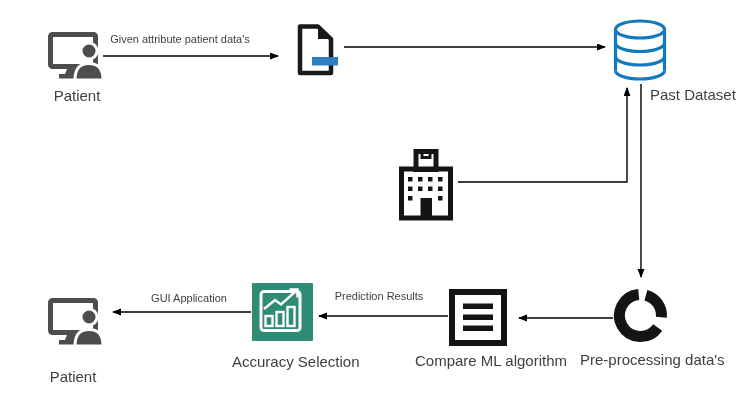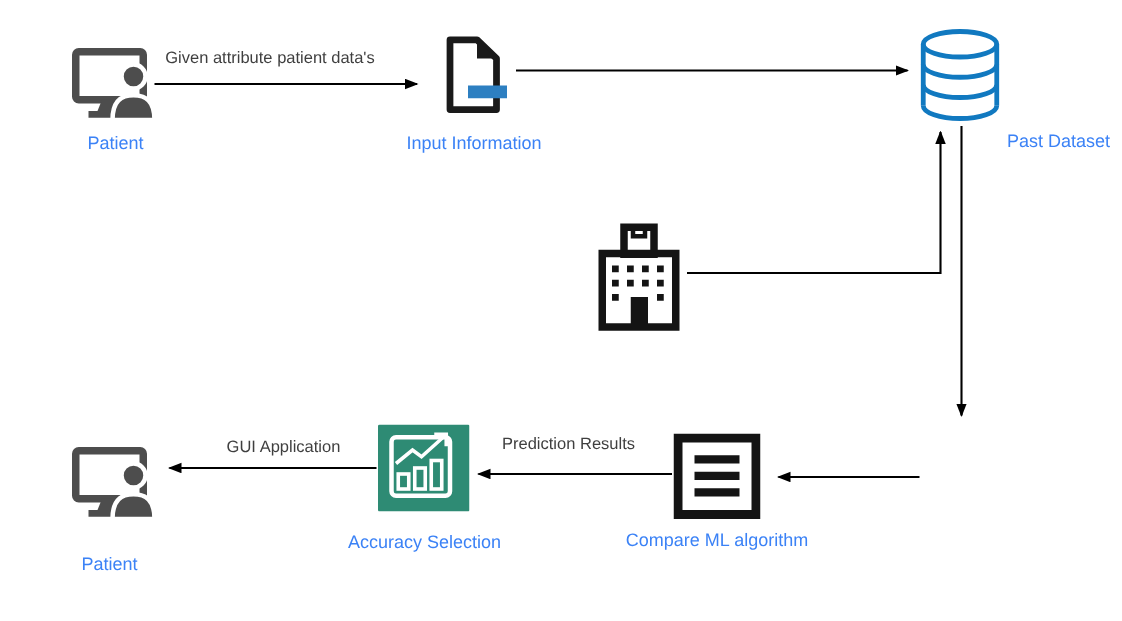--- a/index.html
+++ b/index.html
@@ -3,21 +3,21 @@
 <meta charset="utf-8">
 <style>
   html,body{margin:0;padding:0;background:#fff;}
   #canvas{
     position:relative;width:748px;height:414px;background:#ffffff;
     font-family:"Liberation Sans", sans-serif;overflow:hidden;
   }
   .node{position:absolute;}
   .icon{position:absolute;left:0;top:0;}
   .node-label{
-    position:absolute;font-size:12px;color:#3b82f6;text-align:center;
+    position:absolute;font-size:15px;color:#404040;text-align:center;
     line-height:13px;white-space:nowrap;
   }
   .edge-label{
     position:absolute;font-size:11px;color:#3f3f3f;text-align:center;
     line-height:13px;white-space:nowrap;background:#fff;padding:0 2px;
   }
   #edges{position:absolute;left:0;top:0;width:748px;height:414px;}
 </style>
 </head>
 <body>
@@ -57,35 +57,34 @@
   </div>
 
   <div class="node" style="left:292px;top:24px;width:48px;height:52px;">
     <span class="icon">
       <svg width="48" height="52" viewBox="0 0 48 52">
         <path d="M8,2.5 H26 L39,15 V49 H8 Z" fill="none" stroke="#1a1a1a" stroke-width="4.5" stroke-linejoin="round"></path>
         <path d="M26,2.5 V15 H39 Z" fill="#1a1a1a"></path>
         <rect x="20" y="33" width="26" height="8.5" fill="#2d7fc1"></rect>
       </svg>
     </span>
-    <div class="node-label" style="left:-36px;top:65px;width:120px;">Input Information</div>
   </div>
 
   <div class="node" style="left:612px;top:18px;width:56px;height:64px;">
     <span class="icon">
       <svg width="56" height="64" viewBox="0 0 56 64">
         <ellipse cx="28" cy="11.5" rx="24.5" ry="8.5" fill="none" stroke="#1179c0" stroke-width="3.2"></ellipse>
         <path d="M3.5,11.5 V52.5" fill="none" stroke="#1179c0" stroke-width="3.2"></path>
         <path d="M52.5,11.5 V52.5" fill="none" stroke="#1179c0" stroke-width="3.2"></path>
         <path d="M3.5,25 A24.5,8.5 0 0 0 52.5,25" fill="none" stroke="#1179c0" stroke-width="3.2"></path>
         <path d="M3.5,38.5 A24.5,8.5 0 0 0 52.5,38.5" fill="none" stroke="#1179c0" stroke-width="3.2"></path>
         <path d="M3.5,52.5 A24.5,8.5 0 0 0 52.5,52.5" fill="none" stroke="#1179c0" stroke-width="3.2"></path>
       </svg>
     </span>
-    <div class="node-label" style="left:38px;top:70px;width:90px;text-align:right;">Past Dataset</div>
+    <div class="node-label" style="left:38px;top:70px;width:90px;text-align:left;">Past Dataset</div>
   </div>
 
   <div class="node" style="left:397px;top:147px;width:58px;height:76px;">
     <span class="icon">
       <svg width="58" height="76" viewBox="0 0 58 76">
         <rect x="19" y="4.5" width="20" height="18" fill="none" stroke="#141414" stroke-width="5"></rect>
         <path d="M25,4 V12 M33,4 V12 M25,10.5 H33" fill="none" stroke="#141414" stroke-width="3"></path>
         <rect x="4.5" y="22" width="49" height="49" fill="none" stroke="#141414" stroke-width="5"></rect>
         <rect x="11" y="30" width="4.5" height="4.5" fill="#141414"></rect>
           <rect x="21" y="30" width="4.5" height="4.5" fill="#141414"></rect>
@@ -95,20 +94,29 @@
           <rect x="21" y="39.5" width="4.5" height="4.5" fill="#141414"></rect>
           <rect x="31" y="39.5" width="4.5" height="4.5" fill="#141414"></rect>
           <rect x="41" y="39.5" width="4.5" height="4.5" fill="#141414"></rect>
         <rect x="11" y="49" width="4.5" height="4.5" fill="#141414"></rect>
           <rect x="41" y="49" width="4.5" height="4.5" fill="#141414"></rect>
         <rect x="23.5" y="51" width="11.5" height="18" fill="#141414"></rect>
       </svg>
     </span>
   </div>
 
+  <div class="node" style="left:613px;top:288px;width:55px;height:55px;">
+    <span class="icon">
+      <svg width="55" height="55" viewBox="0 0 55 55">
+        <path d="M32.9,7.2 A21,21 0 0 1 48.4,29.3" fill="none" stroke="#141414" stroke-width="11"></path>
+        <path d="M44.7,39.5 A21,21 0 1 1 25.7,6.6" fill="none" stroke="#141414" stroke-width="11"></path>
+      </svg>
+    </span>
+    <div class="node-label" style="left:-33px;top:65px;width:130px;">Pre-processing data's</div>
+  </div>
 
   <div class="node" style="left:449px;top:289px;width:58px;height:68px;">
     <span class="icon">
       <svg width="58" height="57" viewBox="0 0 58 57">
         <rect x="3" y="3" width="52" height="51" fill="none" stroke="#141414" stroke-width="6"></rect>
         <rect x="14" y="14.5" width="30" height="5.5" fill="#141414"></rect>
         <rect x="14" y="25.5" width="30" height="5.5" fill="#141414"></rect>
         <rect x="14" y="36.5" width="30" height="5.5" fill="#141414"></rect>
       </svg>
     </span>

